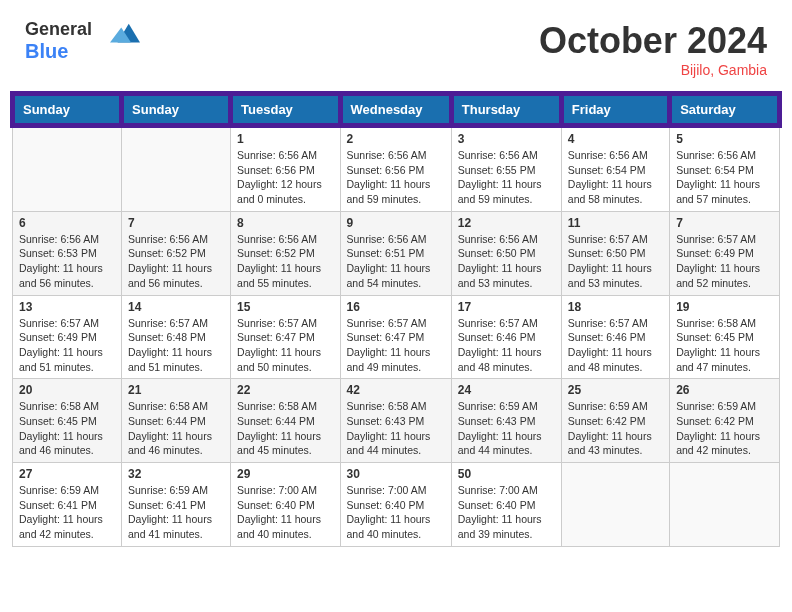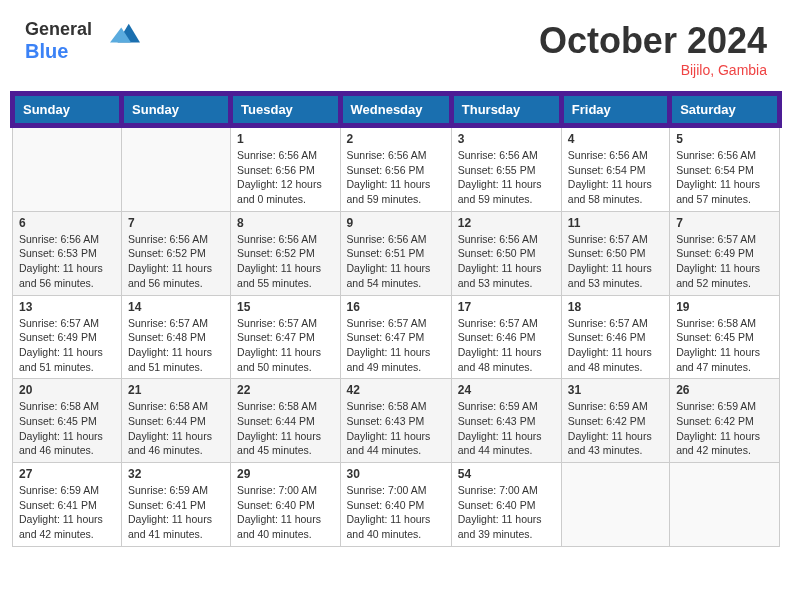--- a/index.html
+++ b/index.html
@@ -229,21 +229,21 @@
         </td>
         <td>
           <span class="day-num">42</span>
           <div class="day-info">Sunrise: 6:58 AM<br>Sunset: 6:43 PM<br>Daylight: 11 hours and 44 minutes.</div>
         </td>
         <td>
           <span class="day-num">24</span>
           <div class="day-info">Sunrise: 6:59 AM<br>Sunset: 6:43 PM<br>Daylight: 11 hours and 44 minutes.</div>
         </td>
         <td>
-          <span class="day-num">31</span>
+          <span class="day-num">25</span>
           <div class="day-info">Sunrise: 6:59 AM<br>Sunset: 6:42 PM<br>Daylight: 11 hours and 43 minutes.</div>
         </td>
         <td>
           <span class="day-num">26</span>
           <div class="day-info">Sunrise: 6:59 AM<br>Sunset: 6:42 PM<br>Daylight: 11 hours and 42 minutes.</div>
         </td>
       </tr>
       <tr>
         <td>
           <span class="day-num">27</span>
@@ -255,20 +255,20 @@
         </td>
         <td>
           <span class="day-num">29</span>
           <div class="day-info">Sunrise: 7:00 AM<br>Sunset: 6:40 PM<br>Daylight: 11 hours and 40 minutes.</div>
         </td>
         <td>
           <span class="day-num">30</span>
           <div class="day-info">Sunrise: 7:00 AM<br>Sunset: 6:40 PM<br>Daylight: 11 hours and 40 minutes.</div>
         </td>
         <td>
-          <span class="day-num">54</span>
+          <span class="day-num">50</span>
           <div class="day-info">Sunrise: 7:00 AM<br>Sunset: 6:40 PM<br>Daylight: 11 hours and 39 minutes.</div>
         </td>
         <td class="empty"></td>
         <td class="empty"></td>
       </tr>
     </tbody>
 </table>
 
 </body></html>

